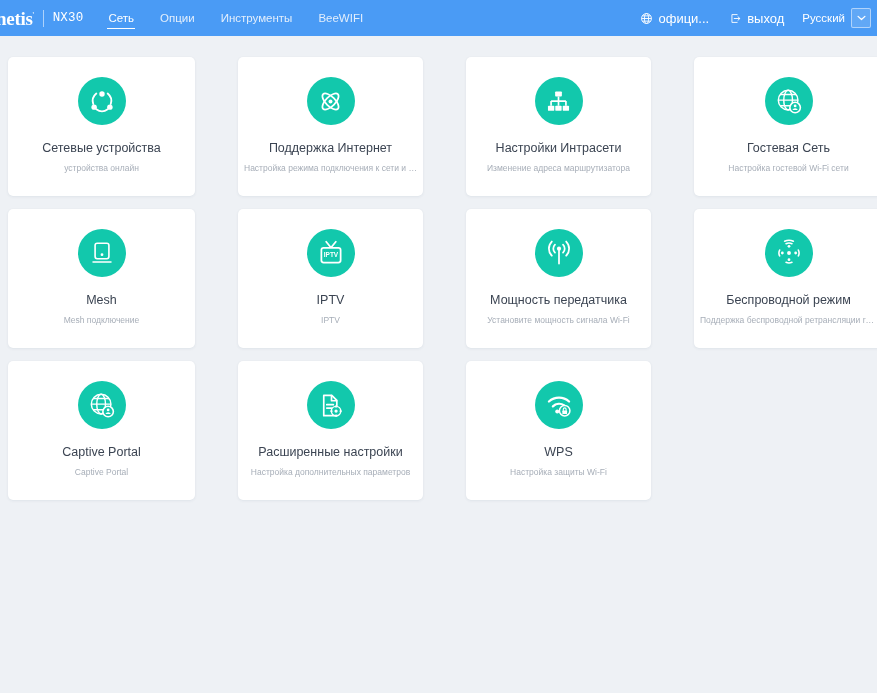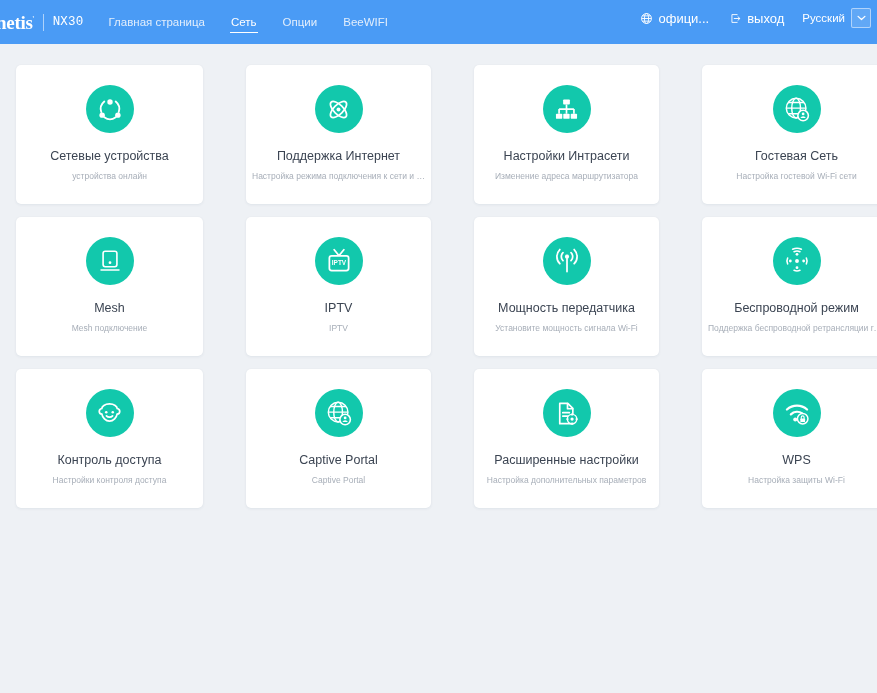--- a/index.html
+++ b/index.html
@@ -13,24 +13,23 @@
 
   body {
     background: #eef1f5;
     font-family: "Liberation Sans", sans-serif;
     color: #333;
     -webkit-font-smoothing: antialiased;
   }
 
   
   .topbar {
-    height: 44px;
+    height: 36px;
     background: #4a9bf5;
     display: flex;
-    align-items: center;
     position: relative;
     overflow: hidden;
   }
 
   .brand {
     display: flex;
     align-items: center;
     margin-left: -4px;
     padding-right: 4px;
     flex: 0 0 auto;
@@ -135,22 +134,22 @@
   .page {
     padding: 21px 0 0 0;
     height: 657px;
     overflow: hidden;
   }
   .grid {
     display: grid;
     grid-template-columns: 187px 185px 185px 189px;
     column-gap: 43px;
     row-gap: 13px;
-    margin-left: 0;
-    padding-left: 16px;
+    margin-left: 8px;
+    padding-left: 0;
   }
 
   .card {
     background: #ffffff;
     border-radius: 5px;
     height: 139px;
     box-shadow: 0 1px 3px rgba(45,70,100,0.07), 0 0 1px rgba(45,70,100,0.06);
     display: flex;
     flex-direction: column;
     align-items: center;
@@ -200,28 +199,28 @@
 
   <div class="brand">
     <div class="brand-logo">
       <span>netis</span><sup>'</sup>
     </div>
     <div class="brand-divider"></div>
     <div class="brand-model">NX30</div>
   </div>
 
   <div class="nav-items">
-    <div class="nav-item">
-      <span>Главная страница</span>
-    </div>
     <div class="nav-item active">
       <span>Сеть</span>
     </div>
     <div class="nav-item">
       <span>Опции</span>
+    </div>
+    <div class="nav-item">
+      <span>Инструменты</span>
     </div>
     <div class="nav-item">
       <span>BeeWIFI</span>
     </div>
   </div>
 
   <div class="topbar-right">
 
     <div class="tb-action">
       <span>
@@ -377,32 +376,20 @@
           <path d="M11 2.6a11.6 11.6 0 0 1 10 0"></path>
           <path d="M5.3 12.6a7.6 7.6 0 0 0 0 6.8"></path>
           <path d="M26.7 12.6a7.6 7.6 0 0 1 0 6.8"></path>
           <path d="M12.6 26.6a7.6 7.6 0 0 0 6.8 0"></path>
         </svg>
       </div>
       <div class="card-title">Беспроводной режим</div>
       <div class="card-sub">Поддержка беспроводной ретрансляции repeater /WI...</div>
     </div>
 
-    <div class="card">
-      <div class="card-icon">
-        <svg width="29" height="29" viewBox="0 0 32 32" fill="none" stroke="#ffffff" stroke-width="1.9" stroke-linecap="round">
-          <path d="M16 5.5c5.3 0 8.5 2.6 8.5 5 2 .4 2.8 1.8 2.8 3.2 0 1.5-1 2.7-2.9 3 -.5 3.4-4.1 7.8-8.4 7.8 -4.3 0-7.9-4.4-8.4-7.8 -1.9-.3-2.9-1.5-2.9-3 0-1.4.8-2.8 2.8-3.2 0-2.4 3.2-5 8.5-5z"></path>
-          <circle cx="12.4" cy="14.6" r="1.4" fill="#ffffff" stroke="none"></circle>
-          <circle cx="19.6" cy="14.6" r="1.4" fill="#ffffff" stroke="none"></circle>
-          <path d="M12.6 18.6a4.6 4.6 0 0 0 6.8 0"></path>
-        </svg>
-      </div>
-      <div class="card-title">Контроль доступа</div>
-      <div class="card-sub">Настройки контроля доступа</div>
-    </div>
 
     <div class="card">
       <div class="card-icon">
         <svg width="28" height="28" viewBox="0 0 32 32" fill="none" stroke="#ffffff" stroke-width="1.7">
           <circle cx="15" cy="15" r="11.2"></circle>
           <ellipse cx="15" cy="15" rx="5" ry="11.2"></ellipse>
           <line x1="3.8" y1="15" x2="26.2" y2="15"></line>
           <line x1="6" y1="8.6" x2="24" y2="8.6"></line>
           <line x1="6" y1="21.4" x2="24" y2="21.4"></line>
           <circle cx="23" cy="23.5" r="6" fill="#12c8ac" stroke="#ffffff" stroke-width="1.8"></circle>

